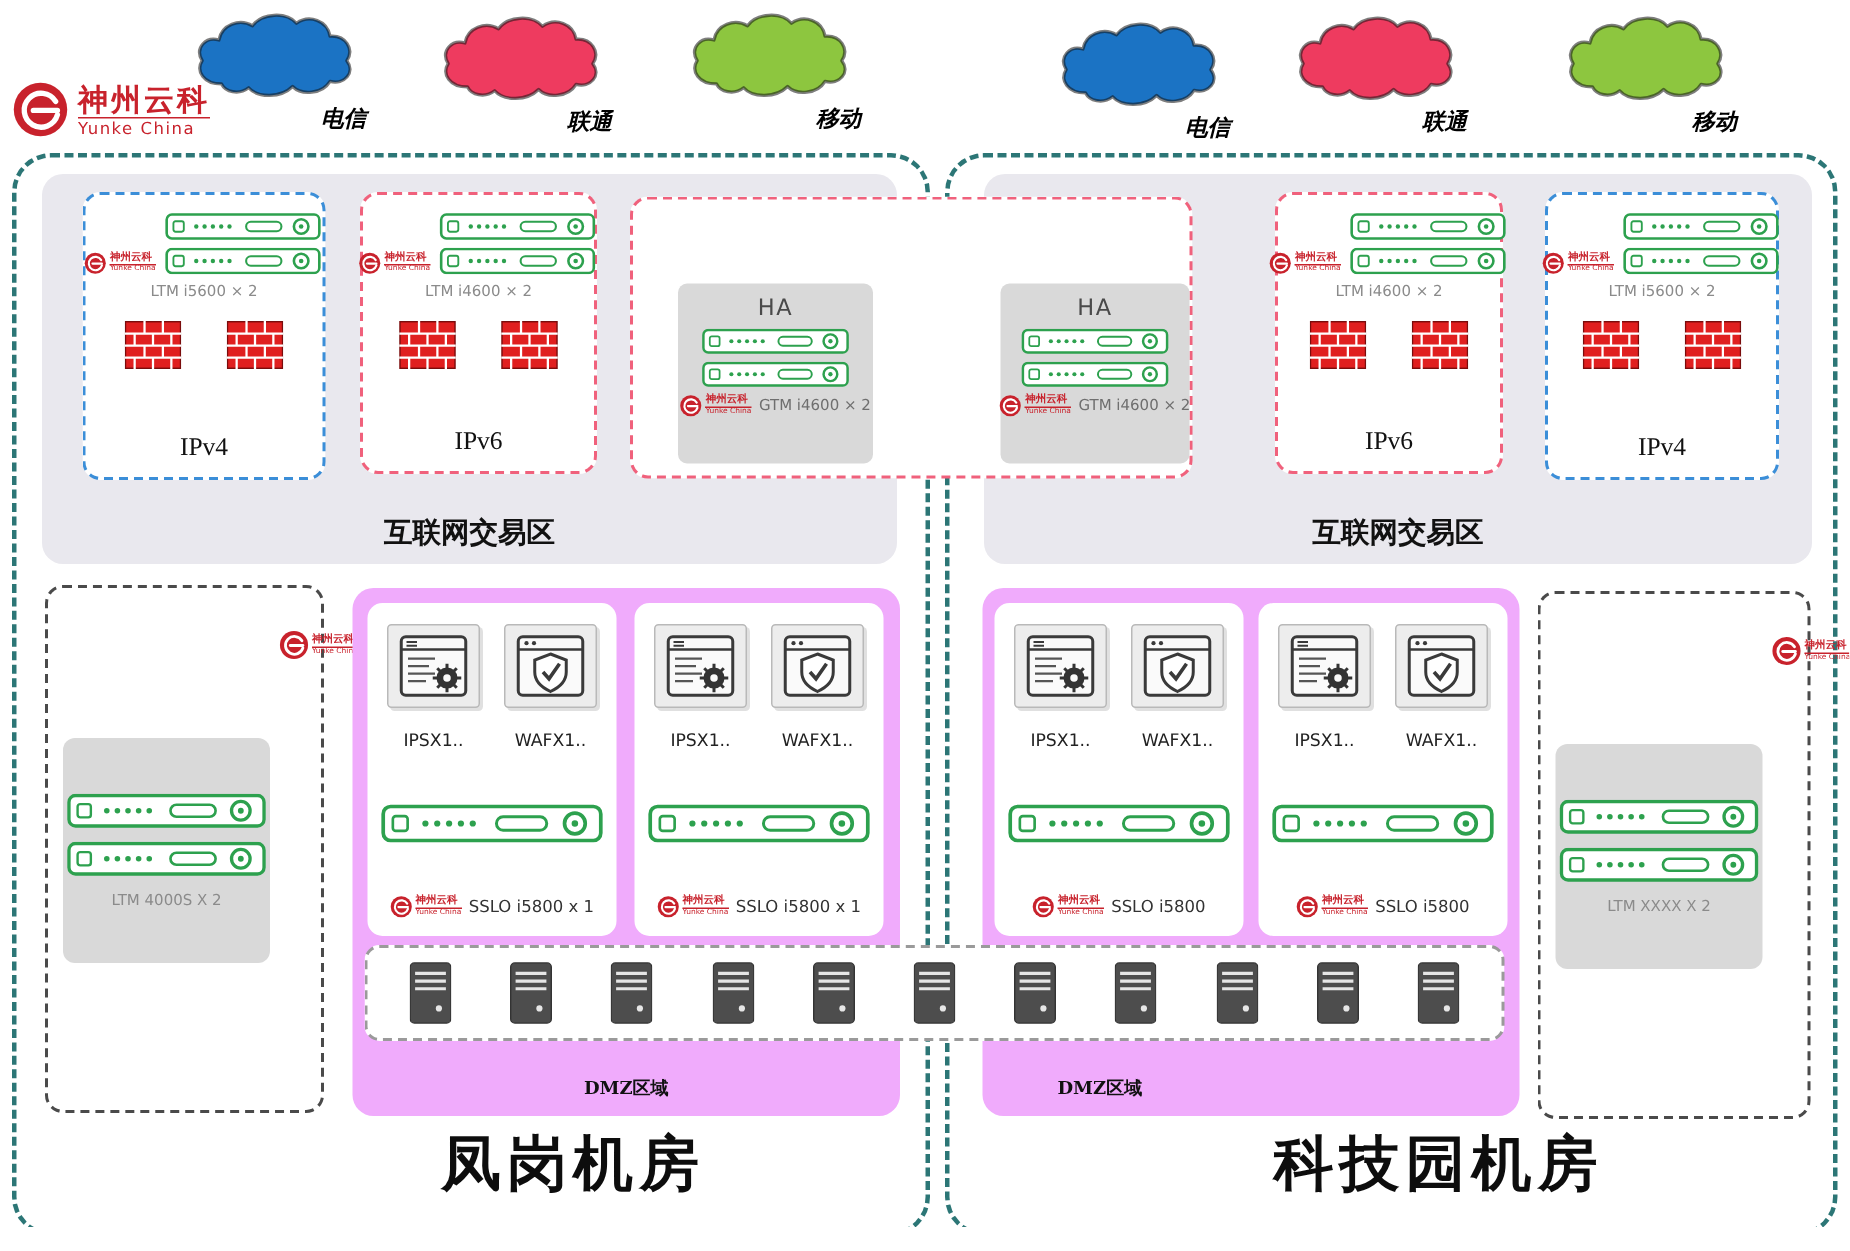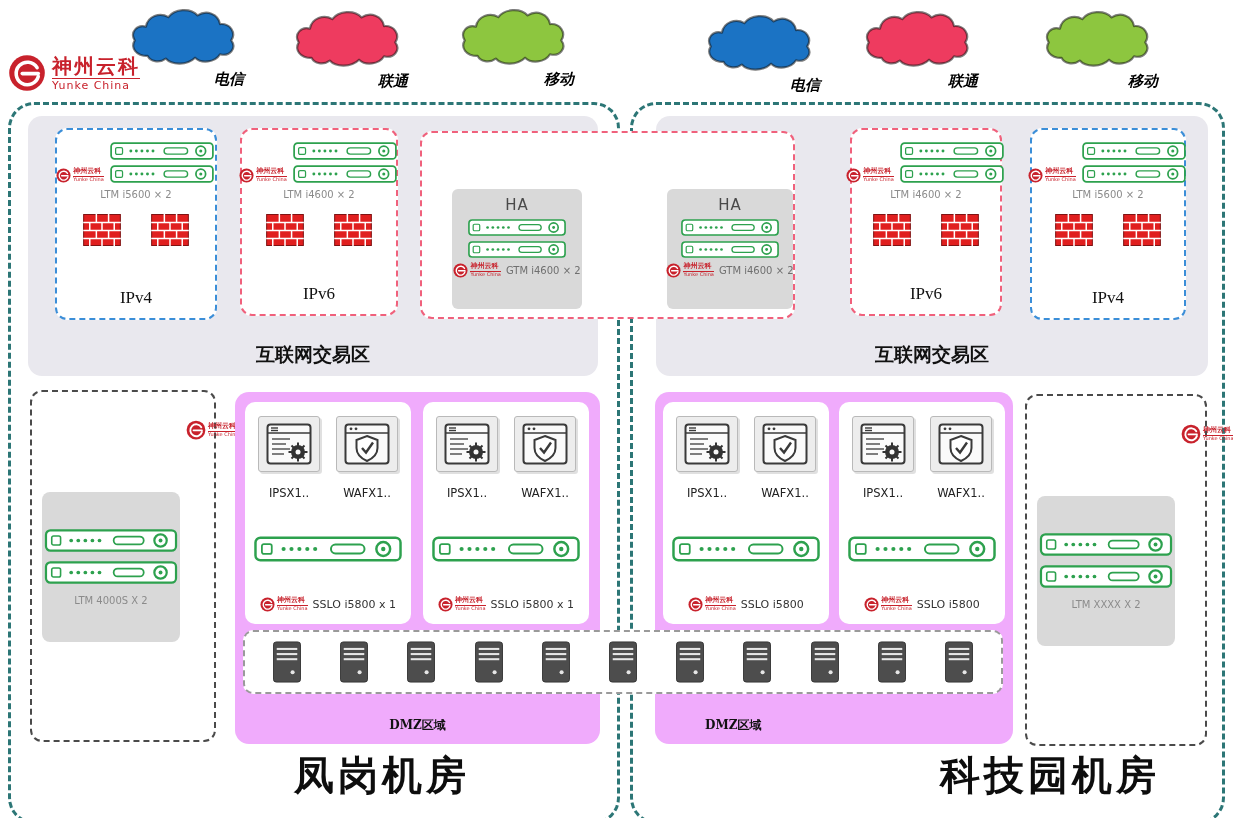--- a/index.html
+++ b/index.html
@@ -640,15 +640,15 @@
       </svg>
     <svg class="srv">
         <use href="#sym-server"></use>
       </svg>
     <svg class="srv">
         <use href="#sym-server"></use>
       </svg>
   </div>
 
   <div class="abs dc-name cn-cal" style="left:150px;top:748px;width:320px">凤岗机房</div>
-  <div class="abs dc-name cn-cal" style="left:820px;top:748px;width:340px">科技园机房</div>
+  <div class="abs dc-name cn-cal" style="left:729px;top:748px;width:340px">科技园机房</div>
 
 </div>
 
 </body></html>

